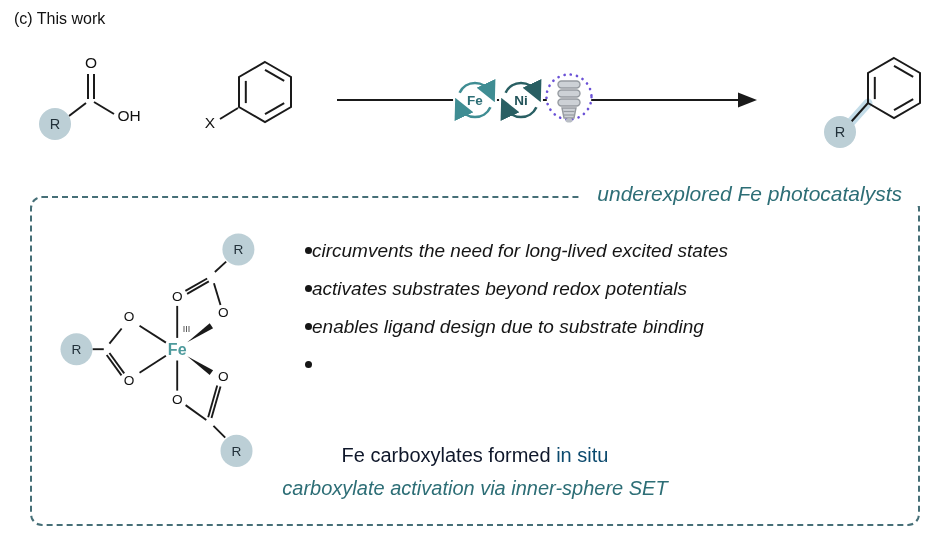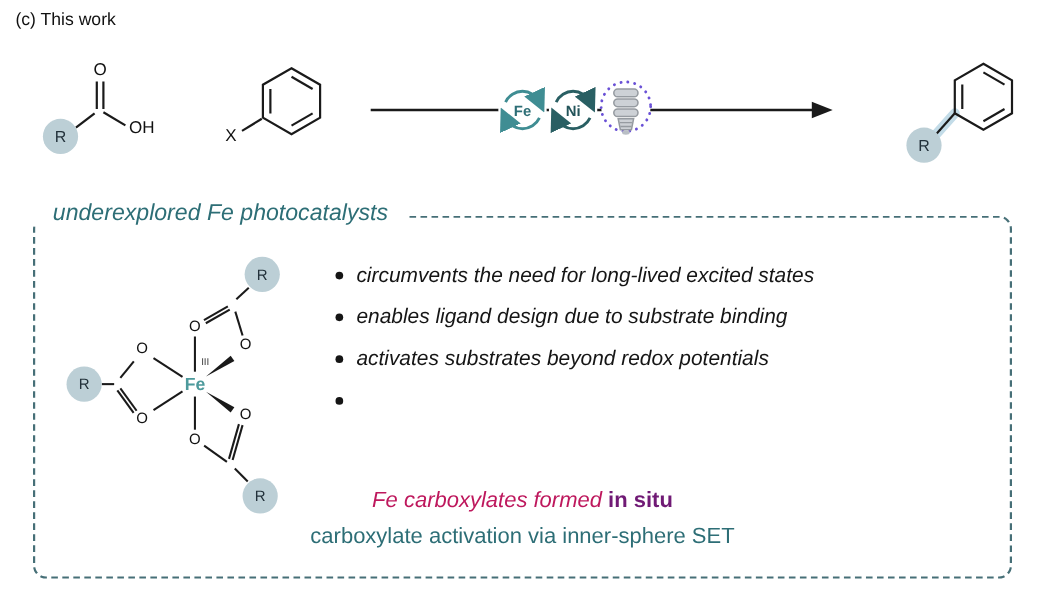--- a/index.html
+++ b/index.html
@@ -9,37 +9,37 @@
   }
   .abs{position:absolute;}
   .figure-label{left:14px;top:10px;font-size:16px;color:#111;}
   svg{display:block;}
   svg text{font-family:"Liberation Sans",sans-serif;}
 
   .dashed-box{
     left:30px;top:196px;width:890px;height:330px;
     border:2px dashed #466f77;border-radius:12px;box-sizing:border-box;
   }
-  .box-title-wrap{left:30px;top:182px;width:890px;text-align:left;}
+  .box-title-wrap{left:30px;top:182px;width:890px;text-align:right;}
   .box-title{
     display:inline-block;background:#ffffff;padding:0 18px;
     font-size:21px;font-style:italic;color:#2d6e76;
   }
   .bullets{left:305px;top:240px;width:612px;list-style:none;margin:0;padding:0;}
   .bullets li{
-    display:flex;align-items:flex-start;gap:12px;
+    display:flex;align-items:flex-start;
     font-size:19px;font-style:italic;color:#151515;margin-bottom:16px;line-height:1.15;
   }
   .dot{flex:0 0 auto;width:7px;height:7px;border-radius:50%;background:#151515;margin-top:7px;}
   .footer1{left:30px;top:444px;width:890px;text-align:center;font-size:20px;}
-  .footer1 .it{font-style:italic;color:#be185d;}
-  .footer1 .rm{font-style:normal;color:#701a75;font-weight:bold;}
+  .footer1 .it{color:#0f172a;}
+  .footer1 .rm{font-style:normal;color:#0c4a6e;}
   .footer2{
     left:30px;top:477px;width:890px;text-align:center;
-    font-size:20px;color:#2d6e76;
+    font-size:20px;font-style:italic;color:#2d6e76;
   }
 </style>
 </head>
 <body>
 
 <div class="canvas">
 
   <div class="abs figure-label">(c) This work</div>
 
   <svg class="abs" style="left:30px;top:52px;" width="160" height="105" viewBox="0 0 160 105">
@@ -172,25 +172,25 @@
     <text x="141" y="132" font-size="9.5" fill="#3c3c3c">III</text>
   </svg>
 
   <ul class="abs bullets">
     <li>
       <span class="dot"></span>
       <span>circumvents the need for long-lived excited states</span>
     </li>
     <li>
       <span class="dot"></span>
+      <span>activates substrates beyond redox potentials</span>
+    </li>
+    <li>
+      <span class="dot"></span>
       <span>enables ligand design due to substrate binding</span>
-    </li>
-    <li>
-      <span class="dot"></span>
-      <span>activates substrates beyond redox potentials</span>
     </li>
     <li>
       <span class="dot"></span>
     </li>
   </ul>
 
   <div class="abs footer1">
     <span class="it">Fe carboxylates formed</span><span class="rm"> in situ</span>
   </div>
   <div class="abs footer2">carboxylate activation via inner-sphere SET</div>

